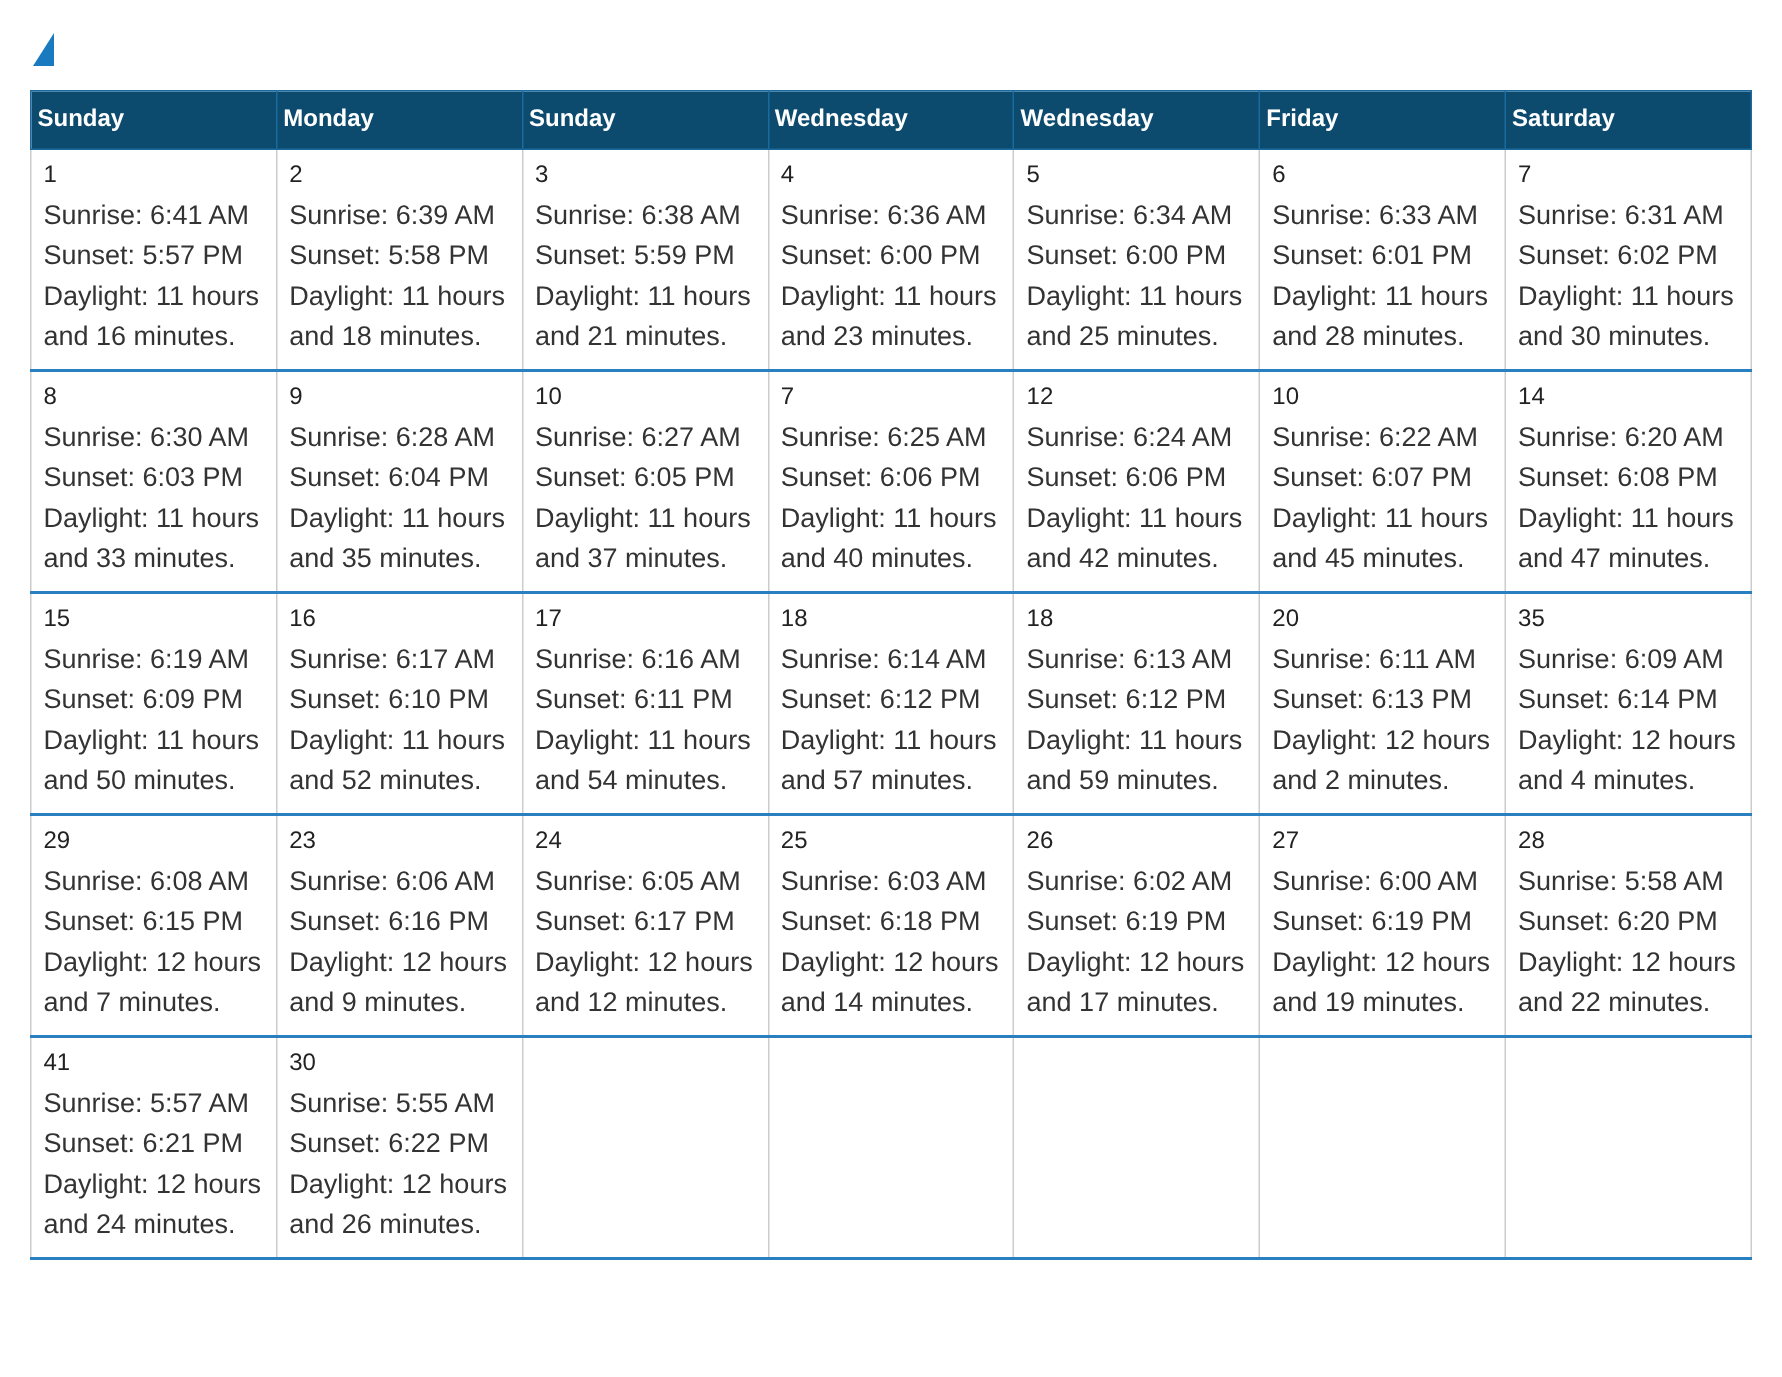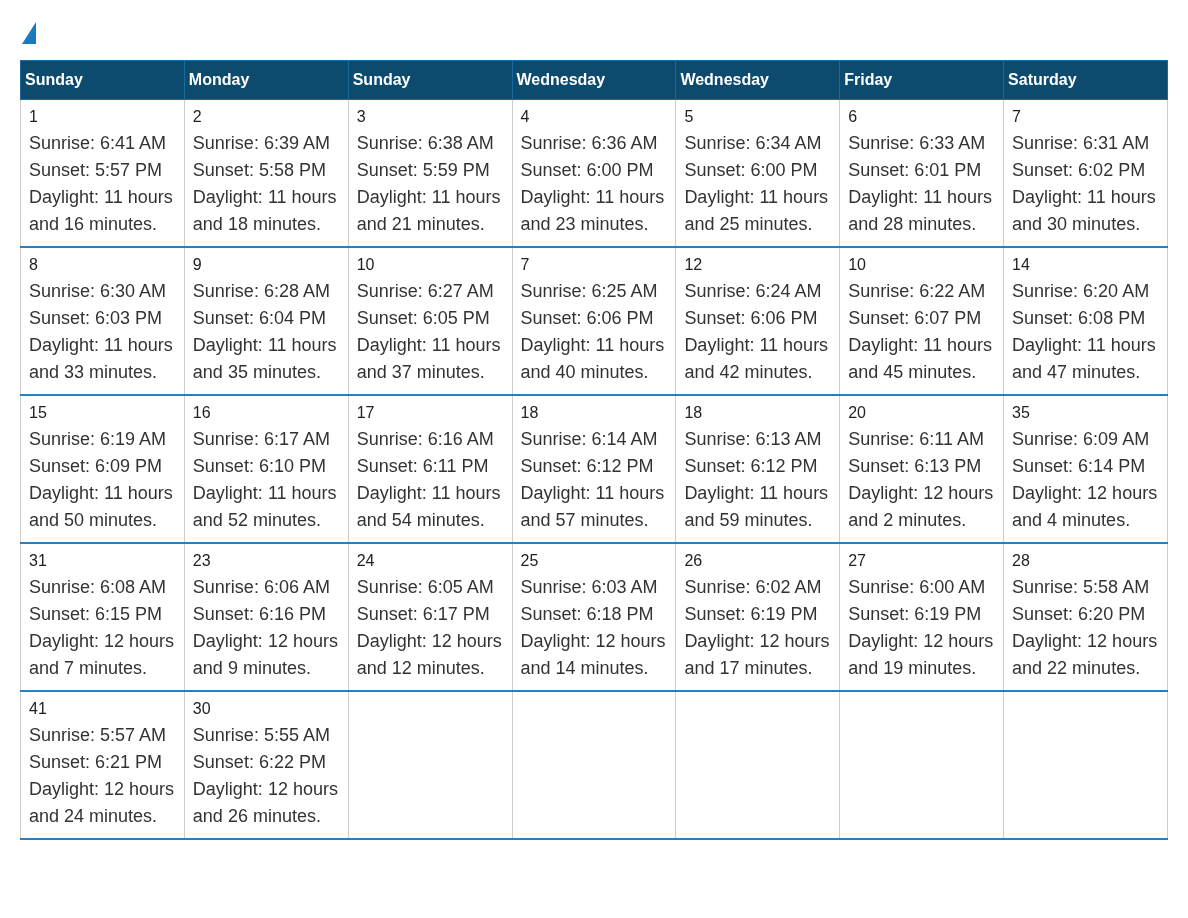--- a/index.html
+++ b/index.html
@@ -218,21 +218,21 @@
           <span class="day-number">20</span>
           <span class="day-info">Sunrise: 6:11 AM<br>Sunset: 6:13 PM<br>Daylight: 12 hours and 2 minutes.</span>
         </td>
         <td>
           <span class="day-number">35</span>
           <span class="day-info">Sunrise: 6:09 AM<br>Sunset: 6:14 PM<br>Daylight: 12 hours and 4 minutes.</span>
         </td>
       </tr>
       <tr>
         <td>
-          <span class="day-number">31</span>
+          <span class="day-number">29</span>
           <span class="day-info">Sunrise: 6:08 AM<br>Sunset: 6:15 PM<br>Daylight: 12 hours and 7 minutes.</span>
         </td>
         <td>
           <span class="day-number">23</span>
           <span class="day-info">Sunrise: 6:06 AM<br>Sunset: 6:16 PM<br>Daylight: 12 hours and 9 minutes.</span>
         </td>
         <td>
           <span class="day-number">24</span>
           <span class="day-info">Sunrise: 6:05 AM<br>Sunset: 6:17 PM<br>Daylight: 12 hours and 12 minutes.</span>
         </td>

